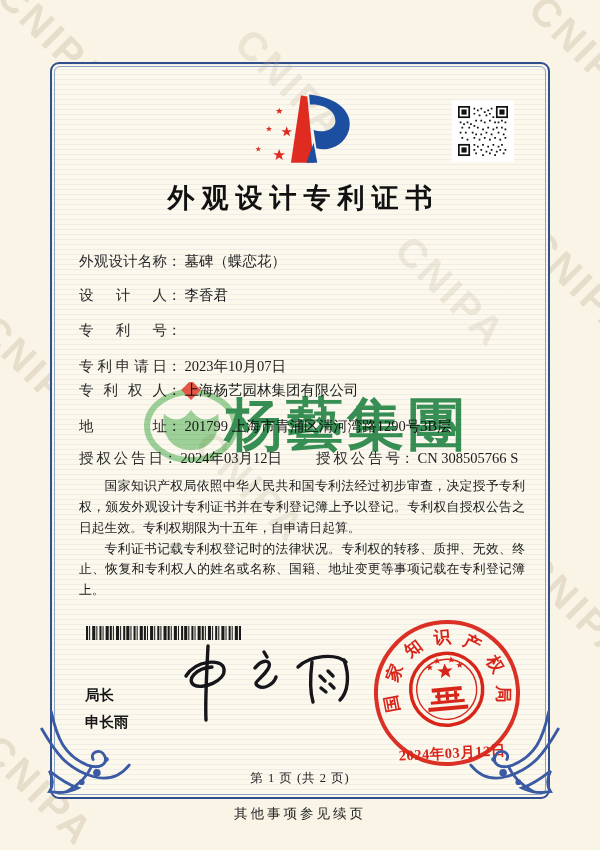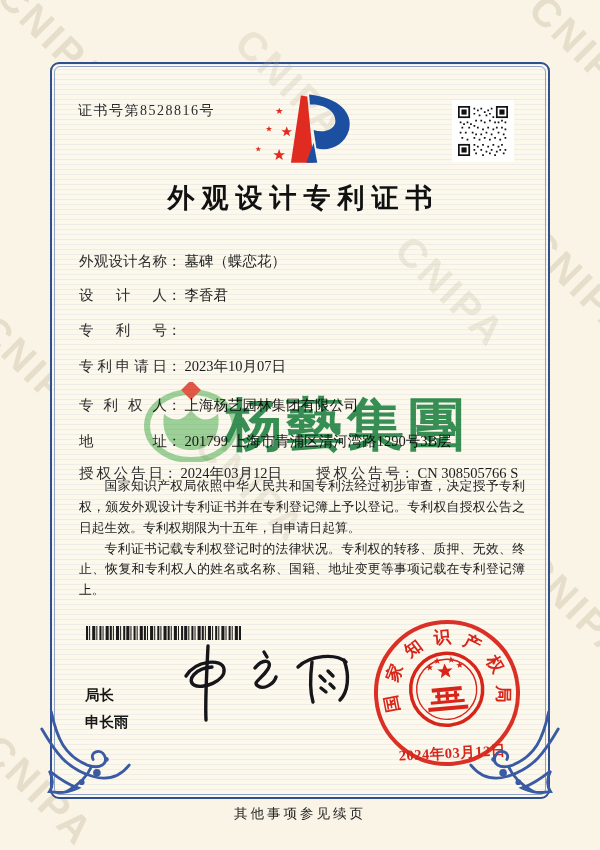--- a/index.html
+++ b/index.html
@@ -40,21 +40,21 @@
     font-size:27px;font-weight:bold;letter-spacing:7px;text-indent:7px;color:#111;z-index:3;
   }
   
   .fields{position:absolute;left:27px;right:22px;top:188px;z-index:3;}
   .frow{display:flex;align-items:baseline;height:22px;}
   .flabel{display:inline-block;width:88px;text-align:justify;text-align-last:justify;
     font-size:14.5px;color:#2b2b2b;flex:0 0 88px;}
   .fcolon{font-size:14.5px;color:#2b2b2b;}
   .fvalue{font-size:14.5px;color:#1c1c1c;margin-left:3px;white-space:nowrap;}
   .mb1{margin-bottom:12px}.mb2{margin-bottom:13px}.mb3{margin-bottom:14px}
-  .mb4{margin-bottom:17px}.mb5{margin-bottom:14px}.mb6{margin-bottom:10px}
+  .mb4{margin-bottom:2px}.mb5{margin-bottom:14px}.mb6{margin-bottom:10px}
   .grant-pair{display:flex;align-items:center;}
   .grant-pair + .grant-pair{margin-left:34px;}
   .flabel.short{width:84px;flex-basis:84px;}
   
   .paras{position:absolute;left:27px;right:23px;top:412px;z-index:3;
     font-size:12.8px;line-height:1.63;color:#1b1b1b;text-align:justify;}
   .paras p{margin:0;text-indent:2em;}
   
   .barcode{position:absolute;left:34px;top:562px;width:155px;height:14px;z-index:3;}
   .signature{position:absolute;left:108px;top:576px;z-index:3;}
@@ -101,21 +101,20 @@
 <div class="wm" style="right:-48px;top:262px;">CNIPA</div>
 <div class="wm" style="left:-30px;top:768px;">CNIPA</div>
 <div class="wm" style="right:-44px;top:585px;">CNIPA</div>
 
 <div class="frame">
 
   <div class="wm-in" style="left:170px;top:-2px;">CNIPA</div>
   <div class="wm-in" style="left:330px;top:205px;">CNIPA</div>
   <div class="wm-in" style="left:130px;top:400px;">CNIPA</div>
 
-  <div class="cert-no">证书号第8528816号</div>
 
   <div class="logo">
     <svg width="118" height="80" viewBox="0 0 130 84">
       <polygon points="66,4 73,5 80,78 55,78" fill="#e02b20"></polygon>
       <path d="M75,3 C108,6 124,24 119,42 C114,60 96,66 83,62 L80,42 C92,46 104,41 104,32 C104,20 90,13 76,14 Z" fill="#1d4fa0"></path>
       <path d="M80,56 L84,78 L72,78 Z" fill="#1d4fa0"></path>
       <g fill="#e02b20">
         <polygon points="42,20 43.6,24.4 48.2,24.4 44.5,27.1 45.9,31.5 42,28.8 38.1,31.5 39.5,27.1 35.8,24.4 40.4,24.4" transform="scale(0.62) translate(26,8)"></polygon>
         <polygon points="42,20 43.6,24.4 48.2,24.4 44.5,27.1 45.9,31.5 42,28.8 38.1,31.5 39.5,27.1 35.8,24.4 40.4,24.4" transform="scale(0.55) translate(14,48)"></polygon>
         <polygon points="42,20 43.6,24.4 48.2,24.4 44.5,27.1 45.9,31.5 42,28.8 38.1,31.5 39.5,27.1 35.8,24.4 40.4,24.4" transform="scale(0.95) translate(11,20)"></polygon>
@@ -281,20 +280,21 @@
         <path d="M4,20 C18,44 30,62 58,70 C76,75 88,68 96,58"></path>
         <path d="M30,86 C44,78 52,70 56,60"></path>
         <path d="M12,64 C22,72 30,78 42,82 C34,86 24,88 12,86 C16,80 16,72 12,64 Z"></path>
       </g>
       <circle cx="62" cy="66" r="4" fill="#3a5aa3"></circle>
       <circle cx="46" cy="76" r="3" fill="#3a5aa3"></circle>
       <circle cx="72" cy="52" r="2.5" fill="#3a5aa3"></circle>
     </svg>
   </div>
 
+  <div class="page-no">第 1 页 (共 2 页)</div>
 </div>
 
 <div class="green-wm">
   <span>
     <svg width="96" height="80" viewBox="0 0 96 80">
       <ellipse cx="48" cy="44" rx="44" ry="34" fill="none" stroke="#8ecf92" stroke-width="6"></ellipse>
       <path d="M48,68 C26,68 18,50 21,32 C31,40 39,40 48,28 C57,40 65,40 75,32 C78,50 70,68 48,68 Z" fill="#8ecf92"></path>
       <rect x="41" y="1" width="14" height="14" transform="rotate(45 48 8)" fill="#e23b2e"></rect>
     </svg>
   </span>

